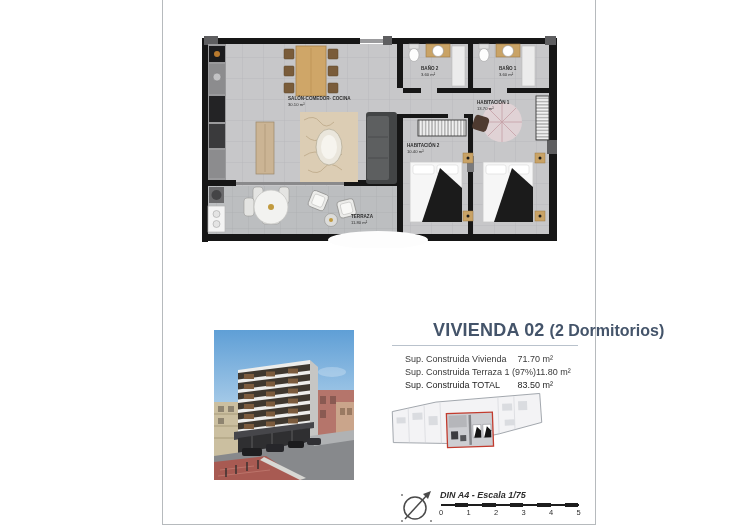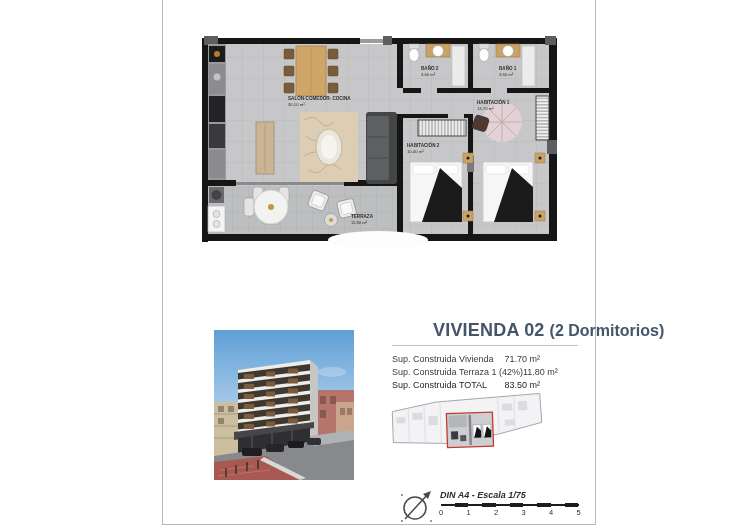--- a/index.html
+++ b/index.html
@@ -8,21 +8,21 @@
   .abs{position:absolute;}
   
   .page-frame{position:absolute;left:162px;top:-2px;width:432px;height:526px;
               border:1px solid #b6babd;border-top:none;background:transparent;}
   
   .info{position:absolute;left:392px;top:320px;width:186px;}
   .title-row{display:flex;align-items:baseline;gap:5px;white-space:nowrap;}
   .title{font-size:18px;font-weight:bold;color:#44546a;letter-spacing:.2px;margin-left:41px;}
   .subtitle{font-size:16px;font-weight:bold;color:#44546a;}
   .rule{height:1px;background:#b9c2cc;margin-top:4px;width:186px;}
-  .area-table{margin-top:7px;width:148px;}
+  .area-table{margin-top:7px;width:148px;margin-left:13px;}
   .arearow{display:flex;justify-content:space-between;font-size:9px;color:#3a3a3a;
            line-height:13px;white-space:nowrap;}
   .arearow .val{}
   .arearow.total{font-weight:normal;color:#1f1f1f;}
   
   .scale-group{position:absolute;left:438px;top:490px;width:156px;height:30px;}
   .scale-label{font-size:9px;font-weight:bold;color:#2e2e2e;margin-left:2px;font-style:italic;}
   .scalebar{position:relative;height:18px;margin-top:1px;}
   .scalebar .line{position:absolute;left:3px;top:3px;width:138px;height:1.5px;background:#1d1d1d;}
   .scalebar .seg{position:absolute;top:2px;height:3.5px;width:13.7px;background:#1d1d1d;}
@@ -326,21 +326,21 @@
       <span class="title">VIVIENDA 02</span>
       <span class="subtitle">(2 Dormitorios)</span>
     </div>
     <div class="rule"></div>
     <div class="area-table">
       <div class="arearow">
         <span>Sup. Construida Vivienda</span>
         <span class="val">71.70 m²</span>
       </div>
       <div class="arearow">
-        <span>Sup. Construida Terraza 1 (42%)</span>
+        <span>Sup. Construida Terraza 1 (97%)</span>
         <span class="val">11.80 m²</span>
       </div>
       <div class="arearow total">
         <span>Sup. Construida TOTAL</span>
         <span class="val">83.50 m²</span>
       </div>
     </div>
   </div>
 
   <svg class="abs" style="left:389px;top:391px;" width="156" height="80" viewBox="0 0 156 80">

